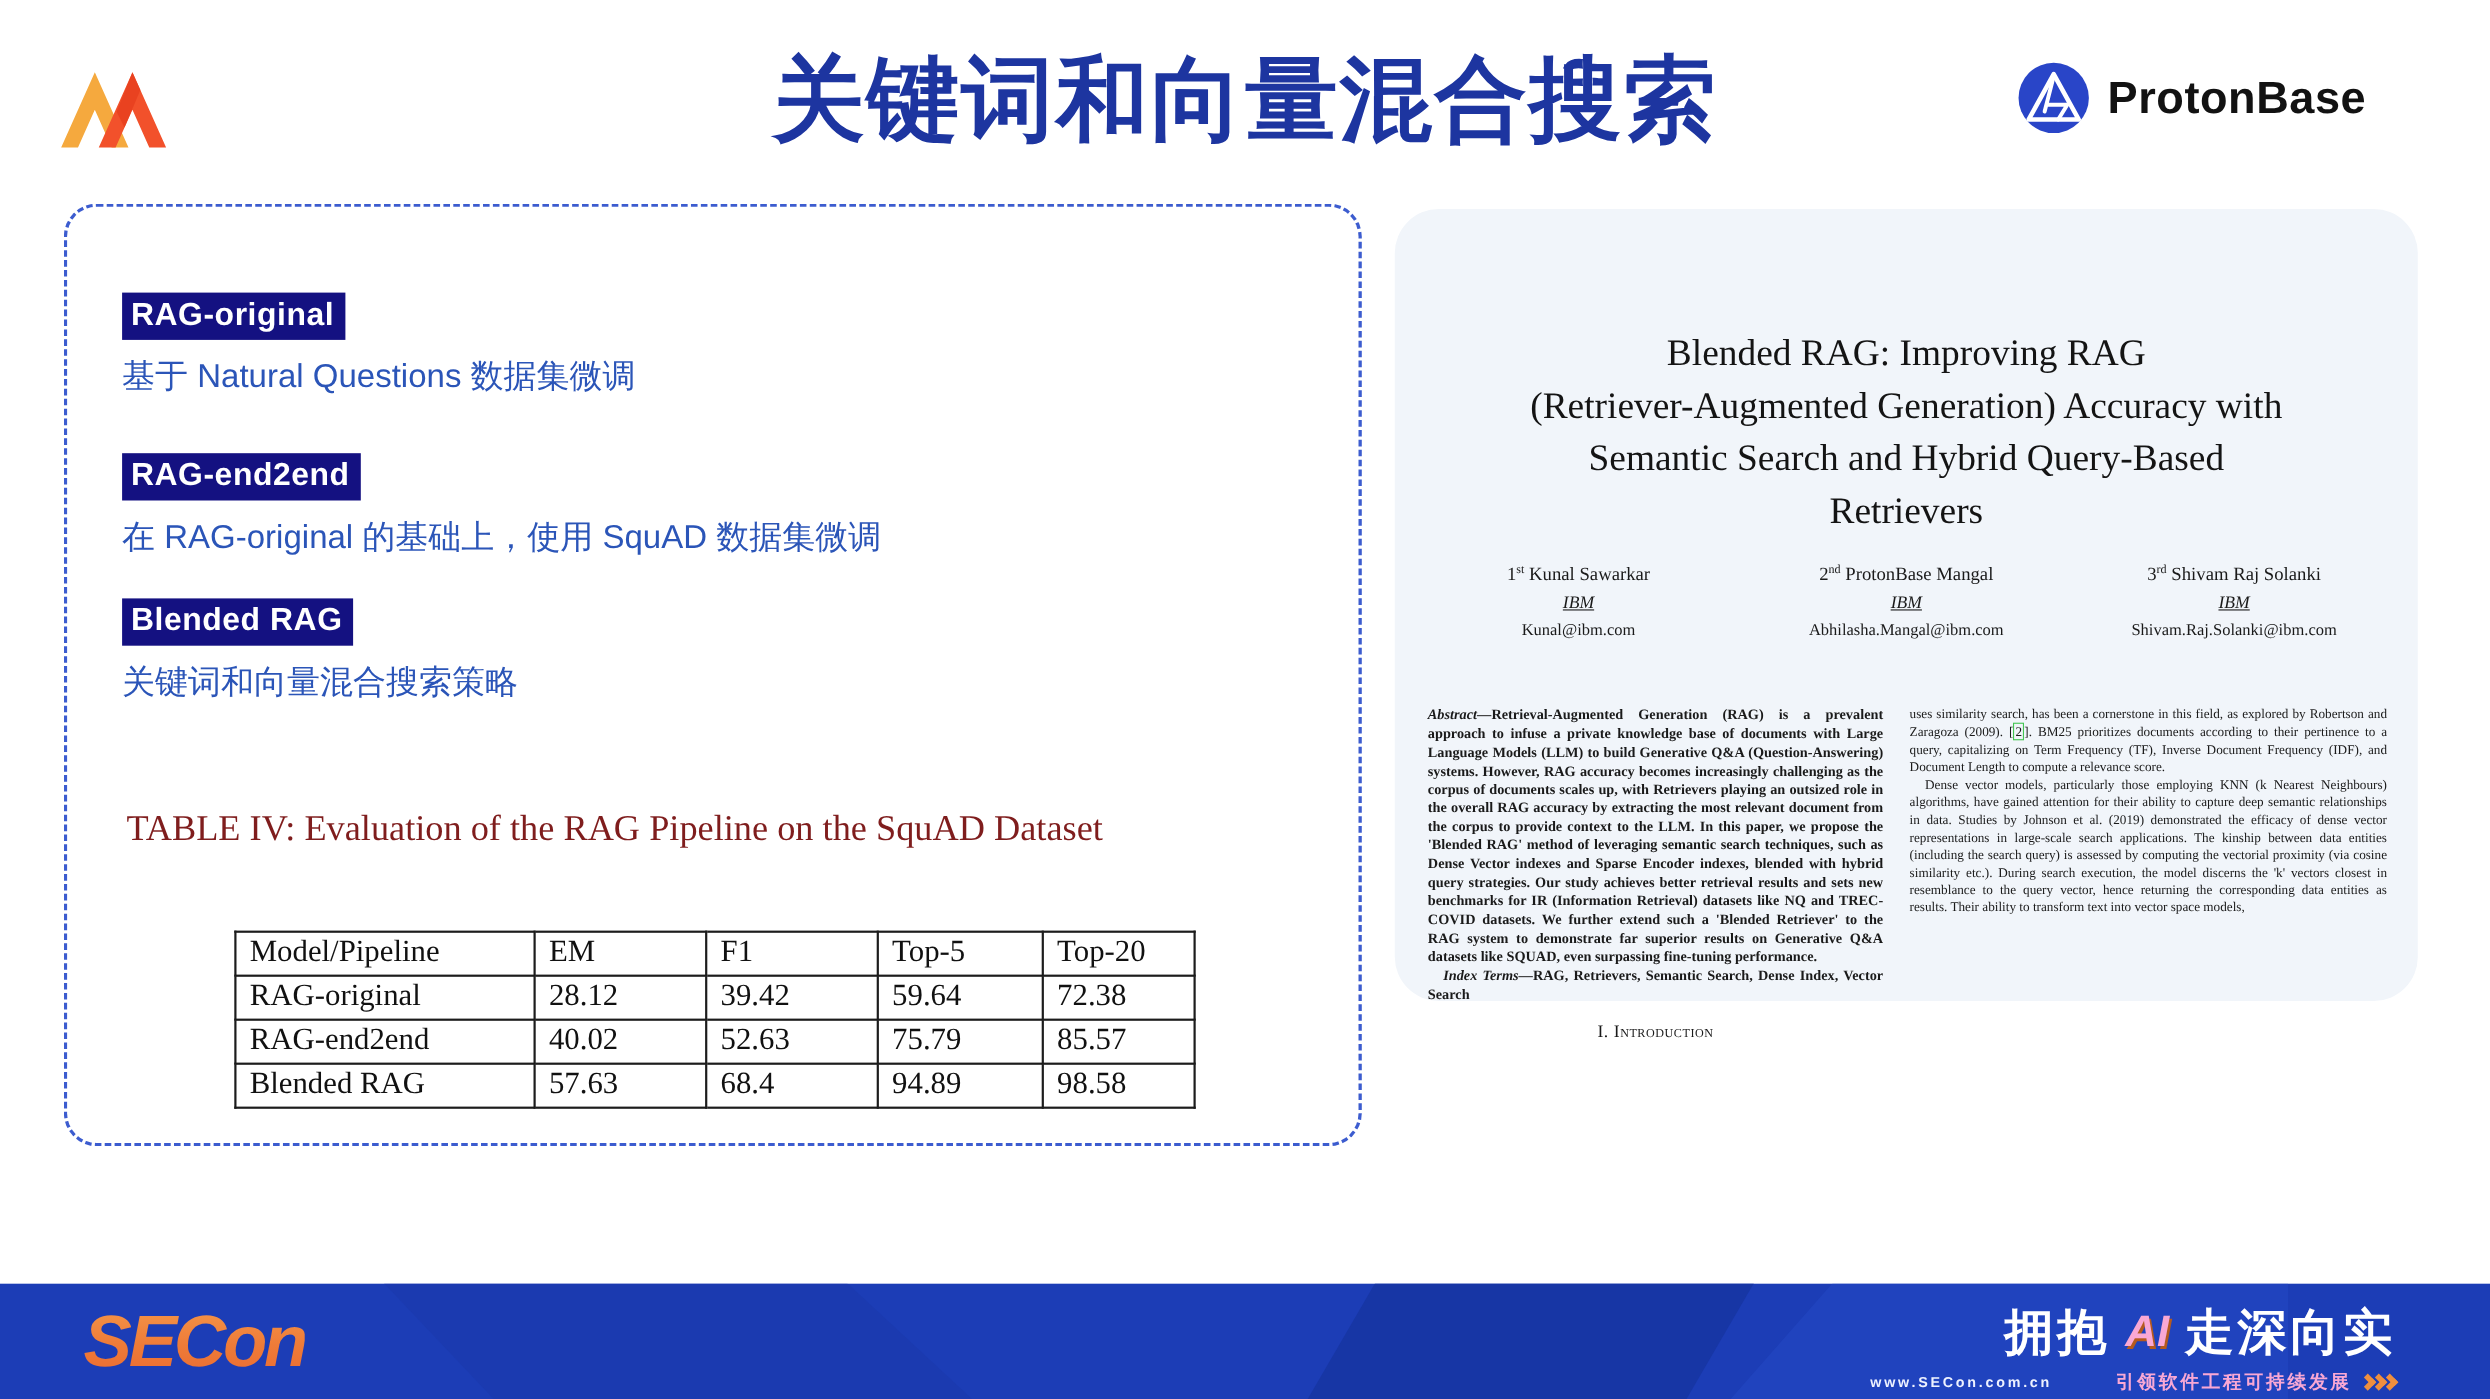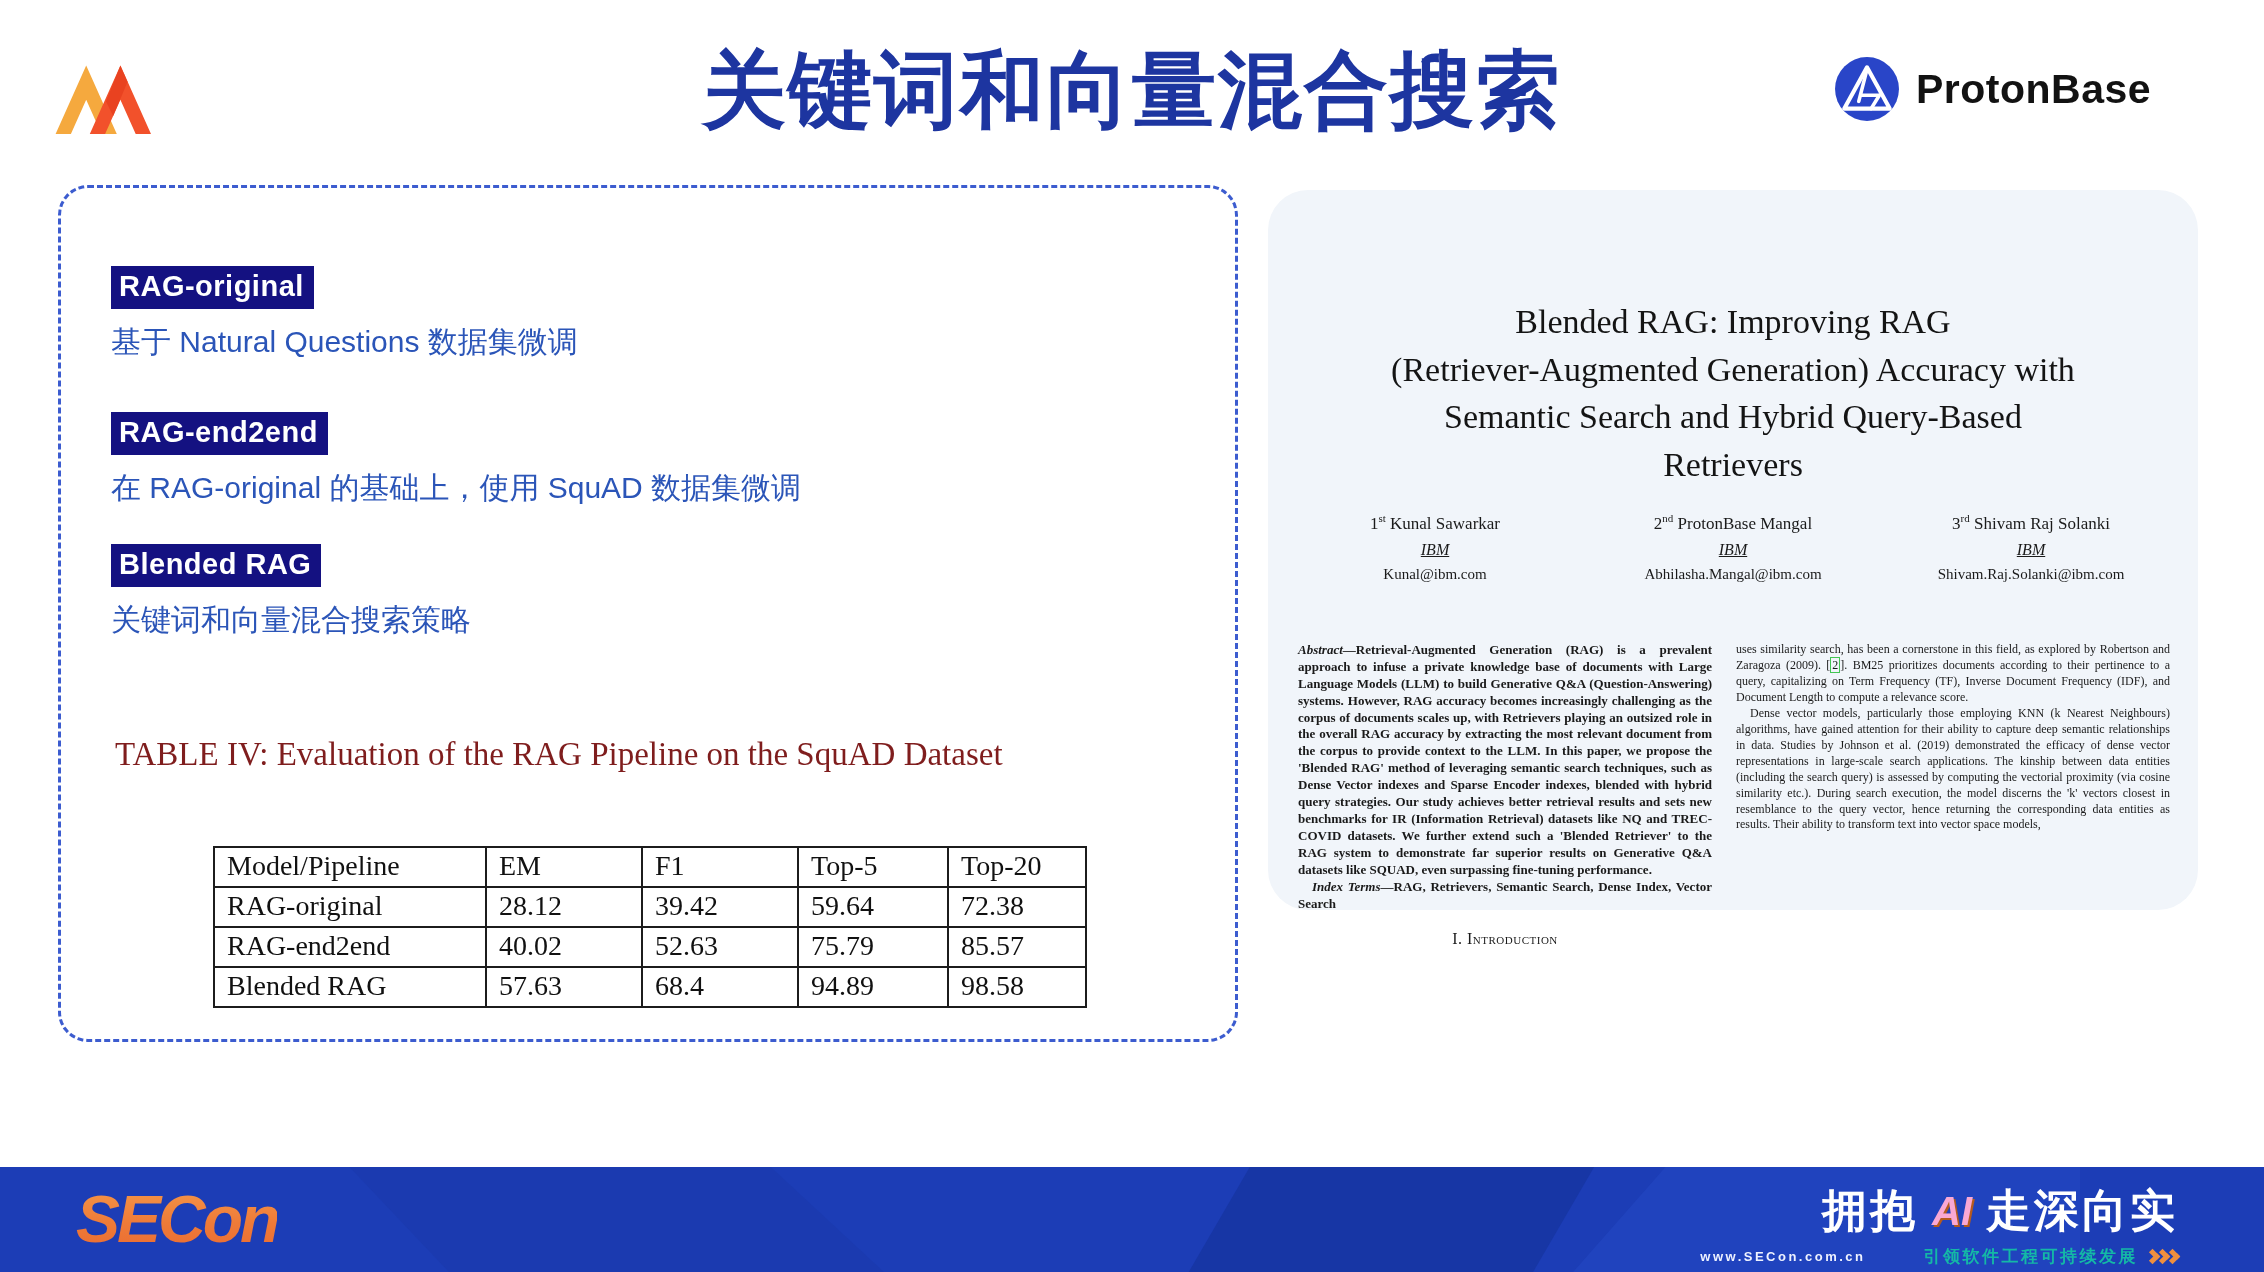--- a/index.html
+++ b/index.html
@@ -74,21 +74,21 @@
     font-style: italic; letter-spacing: -3px;
     background: linear-gradient(180deg, #f59a4b 0%, #ee7b38 55%, #ea6a31 100%);
     -webkit-background-clip: text; background-clip: text; color: transparent; }
   .slogan { position: absolute; right: 86px; top: 14px; display: flex; align-items: center; }
   .slogan .zh { color: #ffffff; font-size: 45px; font-weight: 800; letter-spacing: 3px; }
   .ai-mark { color: #f9a8d4; font-size: 40px; font-weight: 900; font-style: italic; margin: 0 14px;
     line-height: 1; text-shadow: 2px 2px 0 #b55a1e; }
   .subrow { position: absolute; right: 86px; top: 78px; display: flex; align-items: center; gap: 58px; }
   .website { color: #eef2ff; font-size: 13px; letter-spacing: 2.5px; font-weight: 600; }
   .tagline-wrap { display: flex; align-items: center; gap: 10px; }
-  .tagline { color: #14b8a6; font-size: 17px; letter-spacing: 2.5px; font-weight: 600; }
+  .tagline { color: #f9a8d4; font-size: 17px; letter-spacing: 2.5px; font-weight: 600; }
   .chevs { display: inline-flex; align-items: center; }
   .chev { width: 11px; height: 11px; border-top: 5px solid #ef8f3f; border-right: 5px solid #ef8f3f;
     transform: rotate(45deg); margin-left: -1px; }
 </style>
 </head>
 <body>
 
 <div class="slide">
 
   <svg class="logo-mountain" viewBox="0 0 120 84">

